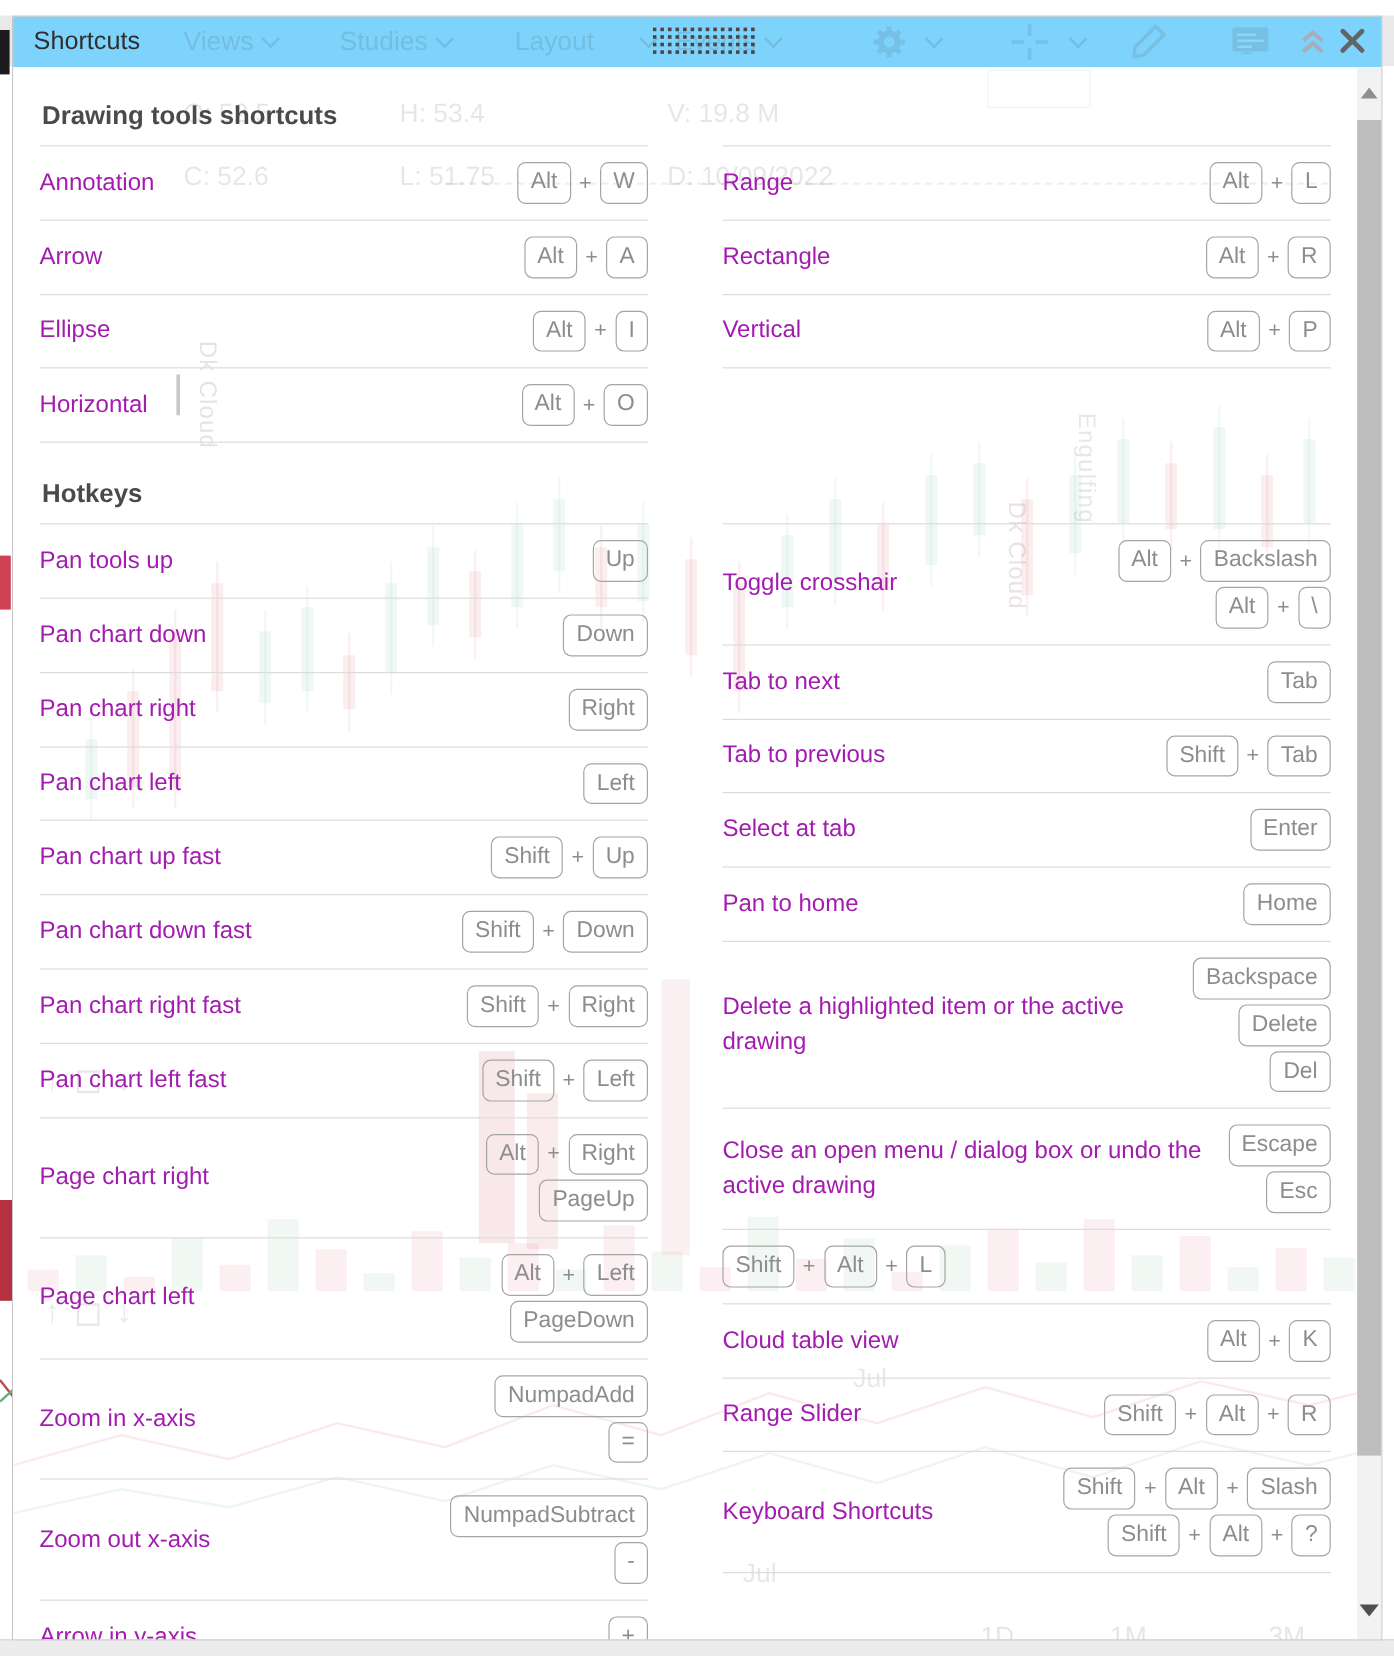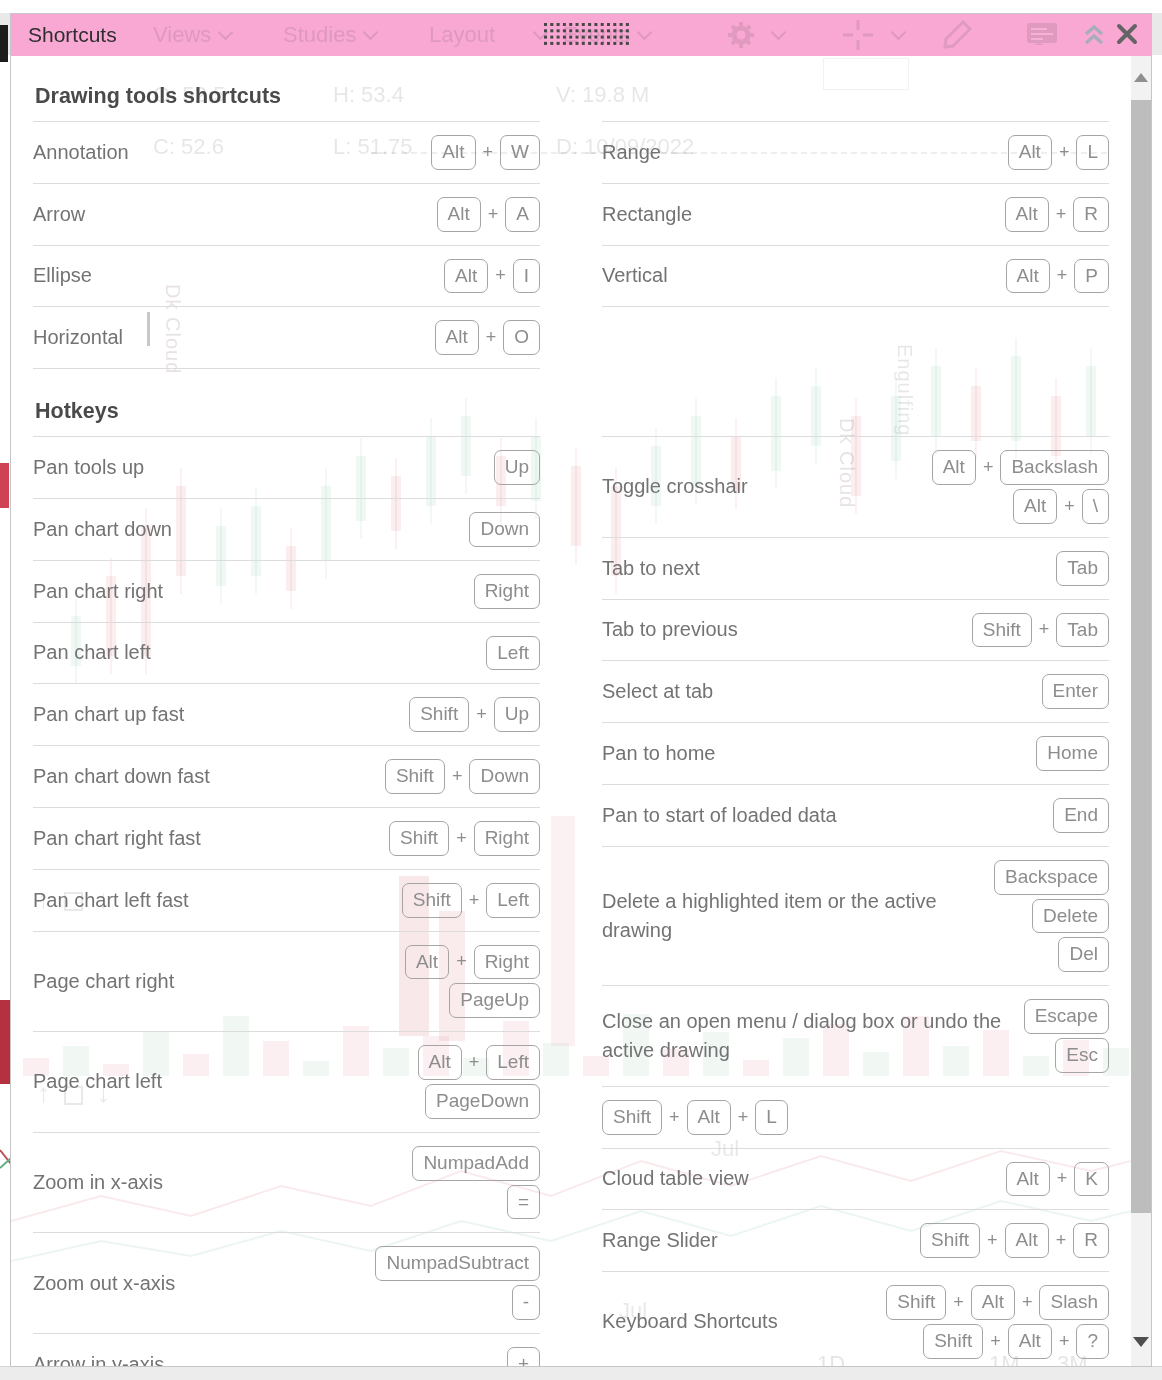--- a/index.html
+++ b/index.html
@@ -9,21 +9,21 @@
     -webkit-font-smoothing:antialiased;
   }
   
   .toolbar-band{position:absolute;top:13px;left:0;width:100%;height:42px;background:#e9e9e9;}
   .edge-mark{position:absolute;left:0;}
   .bottom-band{position:absolute;left:0;bottom:0;width:100%;height:13px;background:#ececec;border-top:1px solid #d8d8d8;}
 
   
   .dialog{position:absolute;top:13px;left:10px;width:1142px;height:1354px;box-sizing:border-box;
     background:#fff;border:1px solid #c6c6c6;}
-  .dialog-header{position:relative;height:42px;background:#f9a8d4;display:flex;align-items:center;overflow:hidden;}
+  .dialog-header{position:relative;height:42px;background:#7dd3fc;display:flex;align-items:center;overflow:hidden;}
   .dlg-title{font-size:21px;color:#2e2e2e;margin-left:17px;position:relative;z-index:2;}
   .ghost-item{position:absolute;top:0;height:42px;display:flex;align-items:center;gap:9px;
     opacity:.13;color:#333;font-size:22px;white-space:nowrap;}
   .chev{width:9px;height:9px;border-right:2.5px solid #333;border-bottom:2.5px solid #333;
     transform:rotate(45deg);margin-top:-5px;}
   .drag-dots{position:absolute;left:533px;top:8px;z-index:3;cursor:grab;}
   .collapse-btn{position:absolute;right:44px;top:9px;z-index:3;cursor:pointer;}
   .close-btn{position:absolute;right:12px;top:8px;z-index:3;cursor:pointer;}
 
   .dialog-body{position:absolute;top:42px;left:0;right:0;bottom:0;overflow:hidden;background:#fff;}
@@ -36,21 +36,21 @@
   .sq-outline{display:inline-block;width:15px;height:15px;border:2px solid #555;margin:0 14px;vertical-align:middle;}
 
   
   .content{position:relative;z-index:1;padding:12px 42px 0 22px;}
   .section-title{font-size:21.5px;font-weight:bold;color:#4a4a4a;padding:16px 0 12px 2px;}
   .section + .section .section-title{padding-top:30px;}
   .cols{display:grid;grid-template-columns:1fr 1fr;column-gap:62px;align-items:start;}
   .col{border-top:1px solid #dcdcdc;}
   .srow{display:flex;justify-content:space-between;align-items:center;gap:14px;
     border-bottom:1px solid #dcdcdc;padding:11px 0;}
-  .srow-label{color:#737373;font-size:20px;line-height:1.45;flex:1 1 auto;}
+  .srow-label{color:#a21caf;font-size:20px;line-height:1.45;flex:1 1 auto;}
   .keys{display:flex;flex-direction:column;align-items:flex-end;flex:0 0 auto;}
   .kline{display:flex;align-items:center;margin:2px 0;}
   .chip{box-sizing:border-box;border:1.5px solid #a5a5a5;border-radius:7px;padding:5px 10px;
     font-size:19px;color:#8d8d8d;min-width:16px;text-align:center;line-height:1.2;background:transparent;}
   .plus{color:#8d8d8d;font-size:18px;margin:0 7px;}
 
   
   .scrollbar{position:absolute;top:0;right:0;width:20px;height:100%;background:#f2f2f2;z-index:4;}
   .sb-up{position:absolute;top:0;left:0;width:20px;height:42px;display:flex;align-items:center;justify-content:center;cursor:pointer;}
   .tri-up{width:0;height:0;border-left:7px solid transparent;border-right:7px solid transparent;border-bottom:9px solid #8f8f8f;}
@@ -297,21 +297,21 @@
         <svg width="1120" height="220" style="position: absolute; left: 0px; top: 1045px; opacity: 0.14;">
           <polyline points="0,120 90,95 180,115 270,85 360,105 450,70 540,95 630,60 720,85 810,55 900,80 990,50 1080,70 1120,60" fill="none" stroke="#d9707e" stroke-width="2"></polyline>
           <polyline points="0,160 90,140 180,155 270,130 360,150 450,120 540,140 630,110 720,135 810,105 900,130 990,100 1080,120 1120,110" fill="none" stroke="#7fc39a" stroke-width="2"></polyline>
         </svg>
         <div class="ghost-text" style="left: 26px; top: 828px; font-size: 26px; opacity: 0.12;">↑<span class="sq-outline"></span>↓</div>
         <div class="ghost-text" style="left: 26px; top: 1022px; font-size: 26px; opacity: 0.12;">↑<span class="sq-outline"></span>↓</div>
         <div class="ghost-text" style="left: 700px; top: 1080px; opacity: 0.12;">Jul</div>
         <div class="ghost-text" style="left: 608px; top: 1242px; opacity: 0.12;">Jul</div>
         <div class="ghost-text" style="left: 806px; top: 1295px; opacity: 0.14;">1D</div>
         <div class="ghost-text" style="left: 886px; top: 1295px; opacity: 0.14; margin-top: 24px;">5D</div>
-        <div class="ghost-text" style="left: 978px; top: 1295px; opacity: 0.14; text-align: center;">1M</div>
+        <div class="ghost-text" style="left: 914px; top: 1295px; opacity: 0.14; text-align: center;">1M</div>
         <div class="ghost-text" style="left: 1046px; top: 1295px; opacity: 0.14;">3M</div>
       </div>
     <div class="content" id="sections">
         <div class="section">
           <div class="section-title">Drawing tools shortcuts</div>
           <div class="cols">
             <div class="col">
               <div class="srow">
                 <div class="srow-label">Annotation</div>
                 <div class="keys">
@@ -560,28 +560,20 @@
                   <div class="kline">
                     <span class="chip">Enter</span>
                   </div>
                 </div>
               </div>
               <div class="srow">
                 <div class="srow-label">Pan to home</div>
                 <div class="keys">
                   <div class="kline">
                     <span class="chip">Home</span>
-                  </div>
-                </div>
-              </div>
-              <div class="srow">
-                <div class="srow-label">Pan to start of loaded data</div>
-                <div class="keys">
-                  <div class="kline">
-                    <span class="chip">End</span>
                   </div>
                 </div>
               </div>
               <div class="srow">
                 <div class="srow-label">Delete a highlighted item or the active drawing</div>
                 <div class="keys">
                   <div class="kline">
                     <span class="chip">Backspace</span>
                   </div>
                   <div class="kline">

